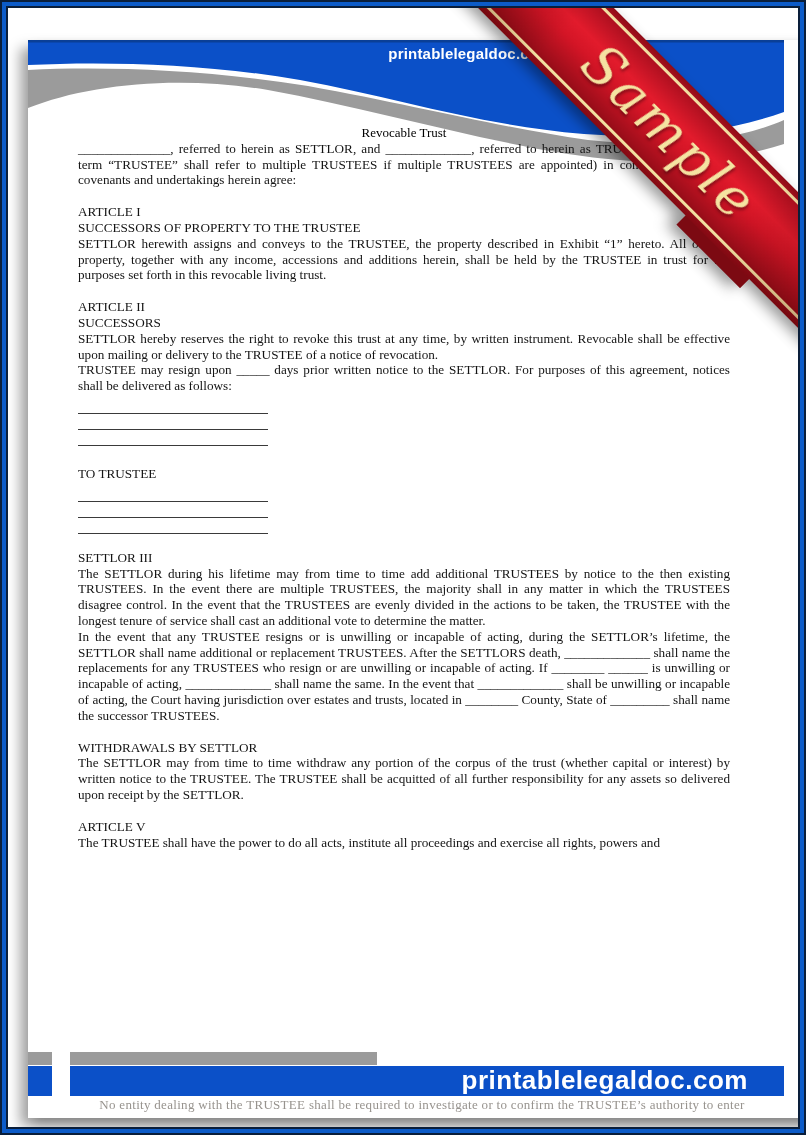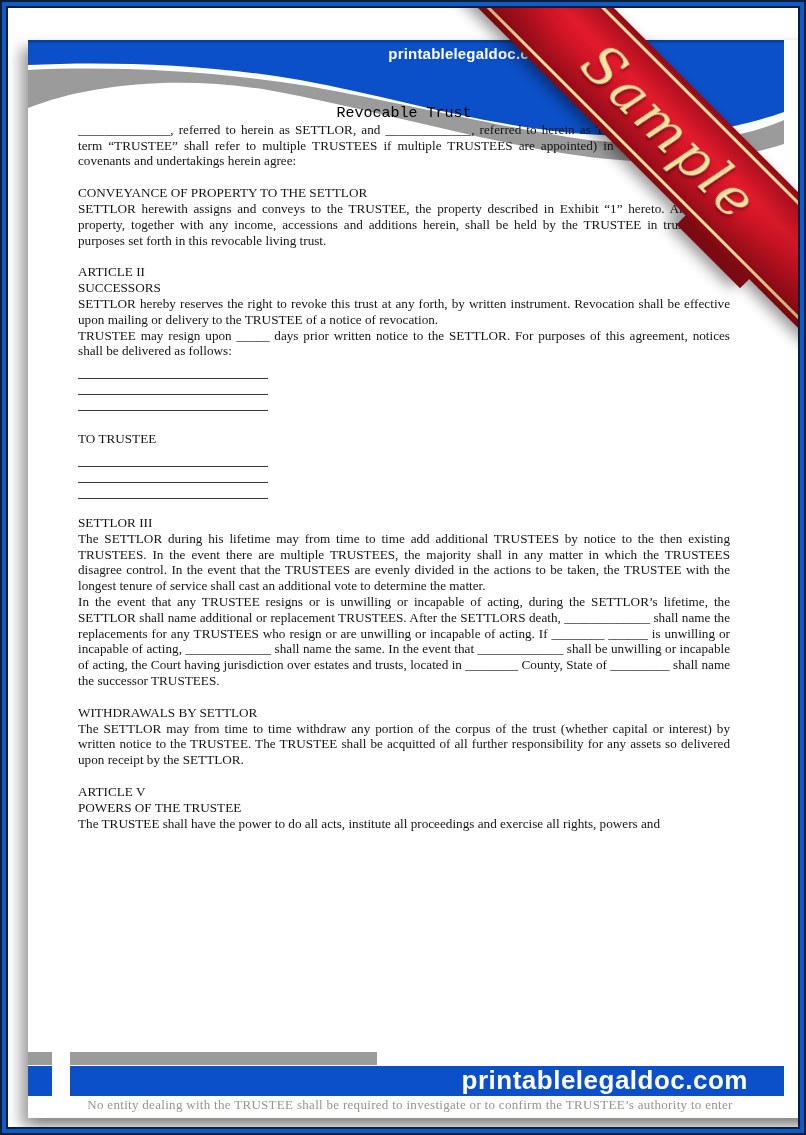--- a/index.html
+++ b/index.html
@@ -23,40 +23,40 @@
   .site-top{
     position:absolute;top:5px;left:80px;right:0;text-align:center;
     color:#fff;font-size:15px;font-weight:bold;letter-spacing:.2px;z-index:2;
   }
   
   .content{
     position:absolute;left:50px;top:0;width:652px;
     font-family:"Liberation Serif",serif;font-size:13.2px;line-height:15.8px;color:#141414;
   }
   .doc-title{
-    margin-top:66px;text-align:center;
-    font-family:Liberation Mono, monospace;font-size:15px;color:#000;
+    margin-top:85px;text-align:center;
+    font-family:Liberation Serif, serif;font-size:13px;color:#000;
   }
   .content p{margin:0;text-align:justify;}
   .intro{margin-top:15px;}
   .block{margin-top:16px;}
   .para-gap{margin-top:16px;}
   .notice-label{margin-top:14px;}
   .blank-line{width:190px;height:15px;border-bottom:1.5px solid #3a3a3a;}
   .blank-first{margin-top:4px;}
   
   .footer-gray{position:absolute;left:0;top:1012px;width:349px;height:13px;background:#9b9b9b;}
   .footer-blue{
     position:absolute;left:0;top:1026px;width:756px;height:30px;background:#0b50c8;
     color:#fff;font-weight:bold;font-size:26px;line-height:29px;text-align:right;
     padding-right:36px;box-sizing:border-box;letter-spacing:.5px;
   }
   .footer-gap{position:absolute;left:24px;top:1012px;width:18px;height:45px;background:#fff;}
   .fine-print{
-    position:absolute;left:4px;top:1057px;width:756px;text-align:center;
+    position:absolute;left:16px;top:1057px;width:756px;text-align:center;
     font-family:"Liberation Serif",serif;font-size:13px;color:#97938e;letter-spacing:.3px;
   }
   
   .ribbon-clip{position:absolute;inset:8px;overflow:hidden;z-index:20;pointer-events:none;}
   .ribbon{
     position:absolute;left:402px;top:76px;width:520px;height:96px;
     transform:rotate(45deg);
     background:linear-gradient(to bottom,#8f0c16 0%,#b01020 10%,#e21b2c 38%,#d41526 55%,#a00e1b 85%,#840a13 100%);
     filter:drop-shadow(-7px 7px 7px rgba(0,0,0,.40));
   }
@@ -87,28 +87,29 @@
   </svg>
 
   <div class="site-top">printablelegaldoc.com</div>
 
   <div class="content">
     <div class="doc-title">Revocable Trust</div>
 
     <p class="intro">______________, referred to herein as SETTLOR, and _____________, referred to herein as TRUSTEE, (the singular term “TRUSTEE” shall refer to multiple TRUSTEES if multiple TRUSTEES are appointed) in consideration of the covenants and undertakings herein agree:</p>
 
     <div class="block">
-      <p class="art-name">CONVEYANCE OF PROPERTY TO THE SETTLOR</p>
+      <p class="art-num">ARTICLE I</p>
+      <p class="art-name">SUCCESSORS OF PROPERTY TO THE TRUSTEE</p>
       <p>SETTLOR herewith assigns and conveys to the TRUSTEE, the property described in Exhibit “1” hereto. All of said property, together with any income, accessions and additions herein, shall be held by the TRUSTEE in trust for the purposes set forth in this revocable living trust.</p>
     </div>
 
     <div class="block">
       <p class="art-num">ARTICLE II</p>
       <p class="art-name">SUCCESSORS</p>
-      <p>SETTLOR hereby reserves the right to revoke this trust at any forth, by written instrument. Revocation shall be effective upon mailing or delivery to the TRUSTEE of a notice of revocation.</p>
+      <p>SETTLOR hereby reserves the right to revoke this trust at any time, by written instrument. Revocable shall be effective upon mailing or delivery to the TRUSTEE of a notice of revocation.</p>
       <p>TRUSTEE may resign upon _____ days prior written notice to the SETTLOR. For purposes of this agreement, notices shall be delivered as follows:</p>
     </div>
 
     <div>
       <div class="blank-line blank-first"></div>
       <div class="blank-line"></div>
       <div class="blank-line"></div>
     </div>
 
     <div class="notice-label" style="margin-top:20px;">TO TRUSTEE</div>
@@ -124,21 +125,20 @@
       <p class="para-gap">In the event that any TRUSTEE resigns or is unwilling or incapable of acting, during the SETTLOR’s lifetime, the SETTLOR shall name additional or replacement TRUSTEES. After the SETTLORS death, _____________ shall name the replacements for any TRUSTEES who resign or are unwilling or incapable of acting. If ________ ______ is unwilling or incapable of acting, _____________ shall name the same. In the event that _____________ shall be unwilling or incapable of acting, the Court having jurisdiction over estates and trusts, located in ________ County, State of _________ shall name the successor TRUSTEES.</p>
     </div>
 
     <div class="block">
       <p class="art-name">WITHDRAWALS BY SETTLOR</p>
       <p>The SETTLOR may from time to time withdraw any portion of the corpus of the trust (whether capital or interest) by written notice to the TRUSTEE. The TRUSTEE shall be acquitted of all further responsibility for any assets so delivered upon receipt by the SETTLOR.</p>
     </div>
 
     <div class="block">
       <p class="art-num">ARTICLE V</p>
-      <p class="art-name">POWERS OF THE TRUSTEE</p>
       <p>The TRUSTEE shall have the power to do all acts, institute all proceedings and exercise all rights, powers and</p>
     </div>
   </div>
 
   <div class="footer-gray"></div>
   <div class="footer-blue">
     <span>printablelegaldoc.com</span>
   </div>
   <div class="footer-gap"></div>
   <div class="fine-print">No entity dealing with the TRUSTEE shall be required to investigate or to confirm the TRUSTEE’s authority to enter</div>

